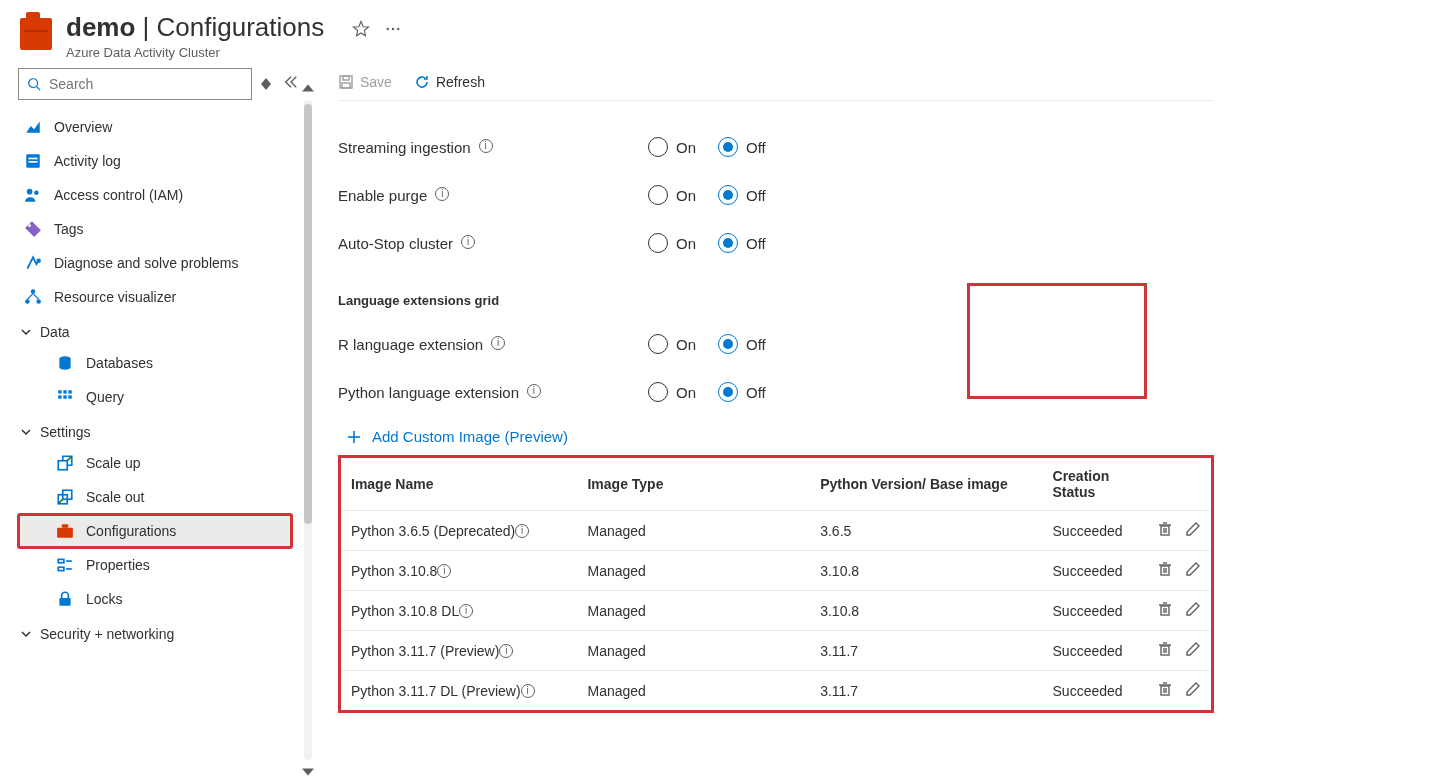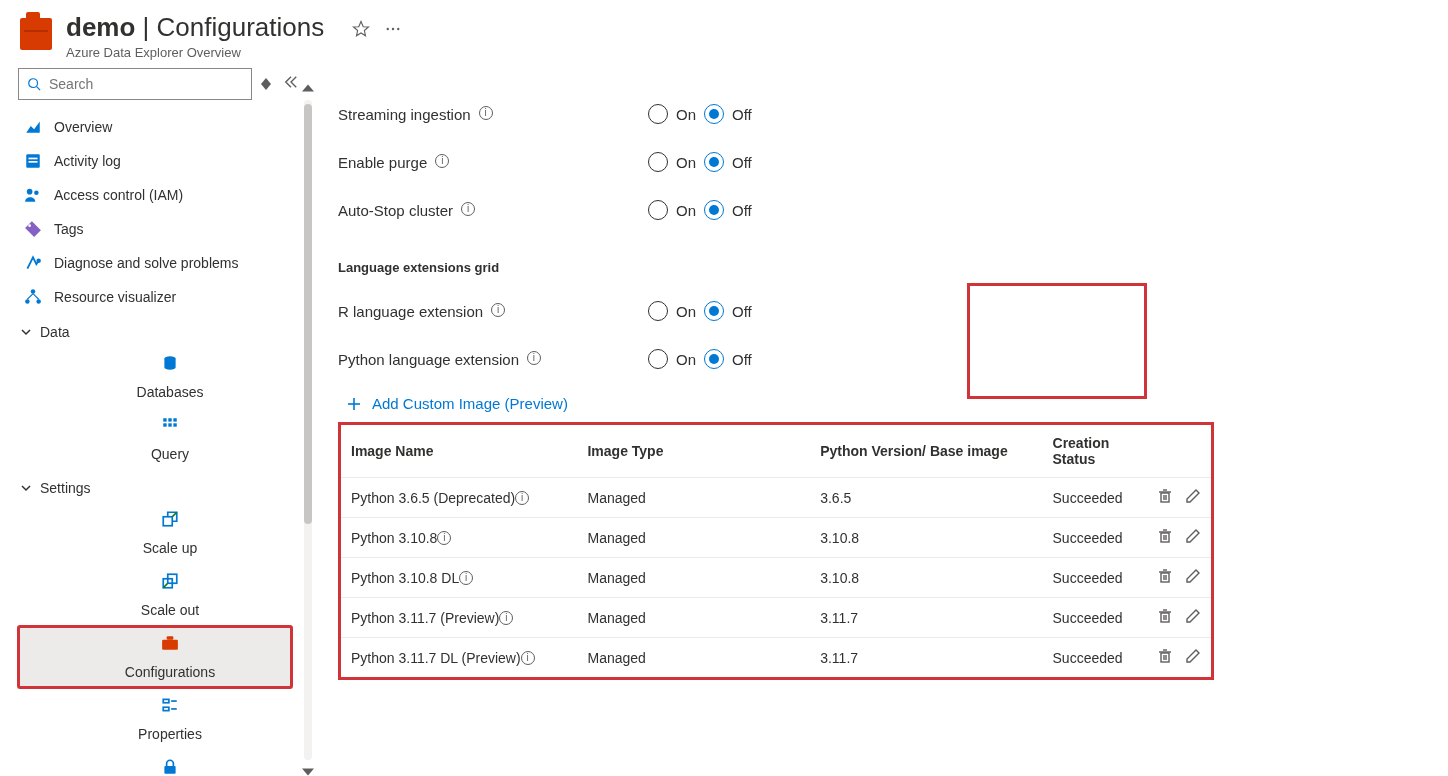--- a/index.html
+++ b/index.html
@@ -36,37 +36,37 @@
   .nav-scrollbar .arrow { position:absolute; left:-2px; width:12px; height:12px; fill:#605e5c;}
   .nav-scrollbar .arrow.up { top:-18px;}
   .nav-scrollbar .arrow.down { bottom:-18px; transform:rotate(180deg);}
 
   .nav-list { padding-right:26px; }
   .nav-item { display:flex; align-items:center; gap:12px; padding:8px 8px 8px 6px; font-size:14px; cursor:pointer; border-radius:2px;}
   .nav-item .ic { width:18px; height:18px; flex:none; display:flex; align-items:center; justify-content:center;}
   .nav-item.selected { background:#edebe9; font-weight:400;}
   .nav-group { display:flex; align-items:center; gap:8px; padding:10px 0 6px 2px; font-size:14px; cursor:pointer;}
   .nav-group svg { width:12px; height:12px; }
-  .nav-sub .nav-item { padding-left:38px;flex-direction:column; }
+  .nav-sub .nav-item { padding-left:38px; }
 
   .red-outline { outline:3px solid #d13438; outline-offset:-2px; }
 
   
   .main { flex:1; padding:0 10px 0 20px; position:relative;}
   .toolbar { display:flex; align-items:center; gap:22px; padding:6px 0 10px 0; border-bottom:1px solid #edebe9;}
   .tbtn { display:flex; align-items:center; gap:6px; font-size:14px; cursor:pointer;}
   .tbtn.disabled { color:#a19f9d; cursor:default;}
   .tbtn svg { width:16px; height:16px;}
   .tbtn.refresh svg { color:#0078d4;}
 
   .settings { padding:22px 0 0 0;}
   .setting-row { display:flex; align-items:center; height:48px;}
   .setting-label { width:310px; display:flex; align-items:flex-start; gap:8px; font-size:15px;}
   .info-icon { width:14px; height:14px; border:1px solid #605e5c; border-radius:50%; display:inline-flex; align-items:center; justify-content:center; font-size:10px; color:#605e5c; flex:none;}
-  .radio-group { display:flex; align-items:flex-start; gap:8px;}
+  .radio-group { display:flex; align-items:flex-start; gap:22px;}
   .radio { display:flex; align-items:center; gap:8px; cursor:pointer; font-size:15px;}
   .radio .circ { width:20px; height:20px; border:1px solid #323130; border-radius:50%; display:flex; align-items:center; justify-content:center;}
   .radio.selected .circ { border-color:#0078d4;}
   .radio.selected .circ::after { content:""; width:10px; height:10px; background:#0078d4; border-radius:50%;}
 
   .section-head { font-weight:600; font-size:13px; margin:26px 0 12px 0;}
   .red-box1 { border:3px solid #d13438; position:absolute; left:649px; top:215px; width:180px; height:116px; pointer-events:none;}
 
   .add-link { display:flex; align-items:center; gap:10px; color:#0078d4; font-size:15px; margin:12px 0 10px 8px; cursor:pointer;}
   .add-link svg { width:16px; height:16px;}
@@ -83,21 +83,21 @@
 </head>
 <body>
 <div class="page">
 
 <div class="header">
   <div class="res-icon"></div>
   <div>
     <div class="title-line">
       <span class="bold">demo</span><span> | </span><span>Configurations</span>
     </div>
-    <div class="subtitle">Azure Data Explorer Overview</div>
+    <div class="subtitle">Azure Data Activity Cluster</div>
   </div>
   <div class="header-actions">
     <span class="star-icon">
       <svg viewBox="0 0 24 24" fill="none" stroke="currentColor" stroke-width="1.5">
             <polygon points="12 2 15 9 22 9.3 16.5 14 18 21 12 17.3 6 21 7.5 14 2 9.3 9 9 12 2"></polygon>
           </svg>
     </span>
     <span class="more-icon">
       <svg viewBox="0 0 24 24" fill="currentColor">
             <circle cx="5" cy="12" r="1.6"></circle>
@@ -296,20 +296,37 @@
       <div class="nav-group">
         <svg viewBox="0 0 12 12" fill="none" stroke="#323130" stroke-width="1.5">
               <path d="M2 4 L6 8 L10 4"></path>
             </svg>
         <span>Security + networking</span>
       </div>
     </div>
   </div>
 
   <div class="main">
+    <div class="toolbar">
+      <div class="tbtn disabled">
+        <svg viewBox="0 0 16 16" fill="none" stroke="currentColor" stroke-width="1.4">
+              <rect x="2" y="2" width="12" height="12"></rect>
+              <rect x="5" y="2" width="6" height="4"></rect>
+              <rect x="4" y="9" width="8" height="5"></rect>
+            </svg>
+        <span>Save</span>
+      </div>
+      <div class="tbtn refresh">
+        <svg viewBox="0 0 16 16" fill="none" stroke="currentColor" stroke-width="1.6">
+              <path d="M13 8a5 5 0 1 1-1.5-3.5"></path>
+              <path d="M13 2v3h-3"></path>
+            </svg>
+        <span>Refresh</span>
+      </div>
+    </div>
 
     <div class="settings">
       <div class="setting-row">
         <div class="setting-label">
               <span>Streaming ingestion</span>
               <span class="info-icon">i</span>
             </div>
         <div class="radio-group">
           <label class="radio">
                 <span class="circ"></span>

